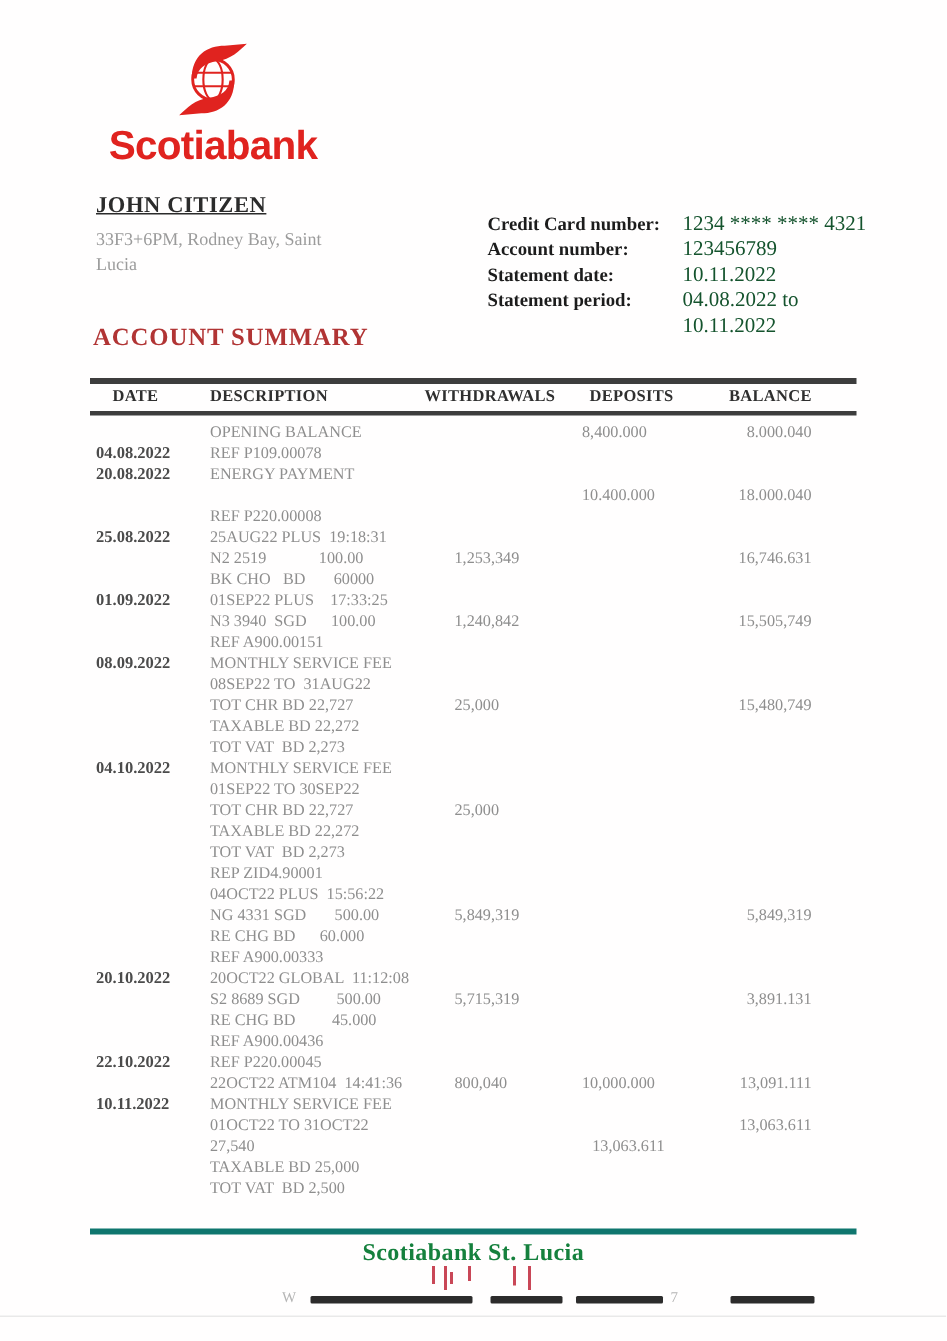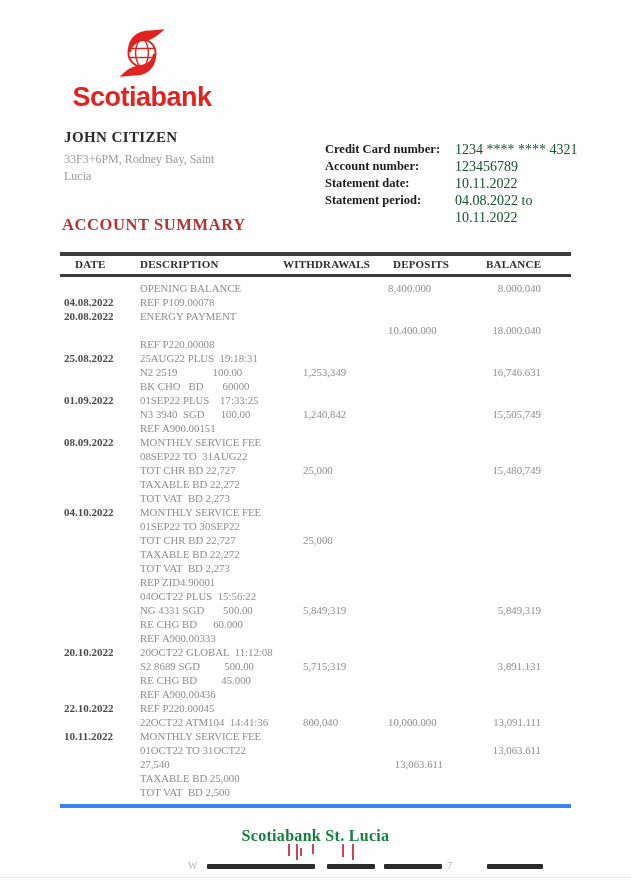--- a/index.html
+++ b/index.html
@@ -13,21 +13,21 @@
   .logo-block { position:absolute; left:62px; top:24px; width:160px; text-align:center; }
   .logo-mark { display:block; margin:0 auto; }
   .wordmark {
     font-family:"Liberation Sans", sans-serif;
     font-weight:bold; font-size:27px; letter-spacing:-0.5px;
     color:#e0231f; line-height:1; margin-top:2px;
   }
 
   
   .customer { position:absolute; left:64px; top:129px; width:230px; }
-  .customer-name { font-size:15px; font-weight:bold; color:#2b2b2b; letter-spacing:0.4px; }
+  .customer-name { font-size:15px; font-weight:bold; color:#2b2b2b; letter-spacing:0.4px;text-decoration:underline; }
   .customer-address { margin-top:5px; font-size:12px; line-height:17px; color:#9b9b9b; }
 
   .info-block { position:absolute; left:325px; top:129px; width:260px;margin-top:12px; }
   .info-row { display:grid; grid-template-columns:130px 1fr; line-height:17px; }
   .info-label { font-size:12.5px; font-weight:bold; color:#1c1c1c; }
   .info-value { font-size:14px; color:#14532d; }
 
   
   .summary-title {
     position:absolute; left:62px; top:215px;
@@ -36,21 +36,21 @@
 
   
   .stmt-table { position:absolute; left:60px; top:252px; width:511px; }
   .t-rule-top { height:4px; background:#3d3d3d; }
   .t-head { position:relative; height:15px; padding:2px 0 1px 0; border-bottom:3px solid #3d3d3d; }
   .t-head span {
     position:absolute; top:2px; font-size:11px; font-weight:bold; color:#2f2f2f; letter-spacing:0.2px;
   }
   .h-date { left:15px; }  .h-desc { left:80px; }  .h-wd { left:223px; }
   .h-dep { left:333px; }  .h-bal { left:426px; }
-  .t-body { border-bottom:4px solid #3b82f6; padding:4px 0 5px 0; }
+  .t-body { border-bottom:4px solid #0f766e; padding:4px 0 20px 0; }
   .tline { display:grid; grid-template-columns:80px 163px 85px 85px 98px; line-height:14px; }
   .tline span { font-size:10.8px; white-space:pre; overflow:hidden; }
   .c-date { padding-left:4px; font-weight:bold; color:#4b4b4b; font-size:11px !important; }
   .c-desc { color:#8e8e8e; }
   .c-wd, .c-dep { color:#8e8e8e; }
   .c-bal { color:#8e8e8e; text-align:right; padding-right:30px; }
 
   
   .footer { position:absolute; left:0; top:827px; width:631px; text-align:center; }
   .footer-title { font-size:16px; font-weight:600; color:#15803d; letter-spacing:0.3px; }

